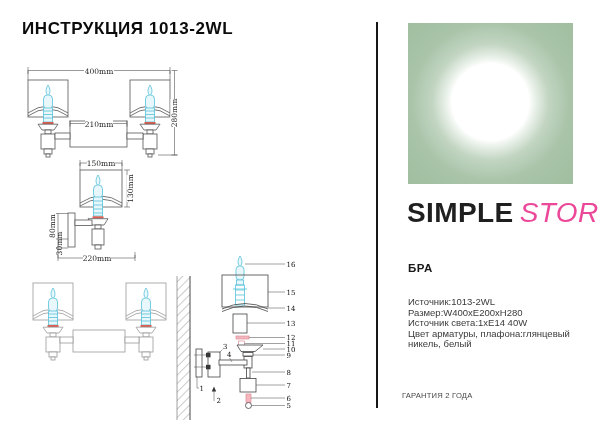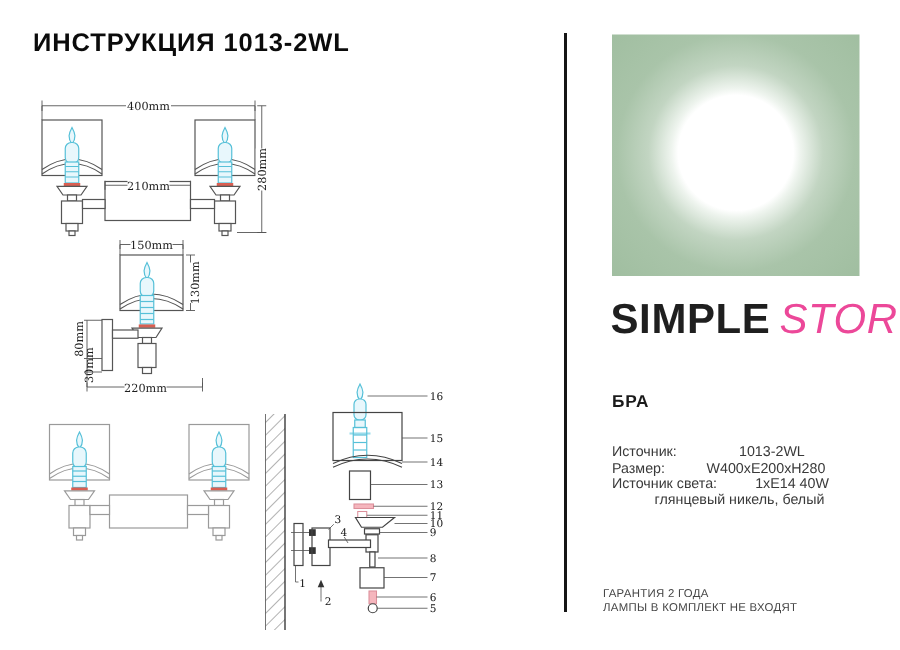--- a/index.html
+++ b/index.html
@@ -29,21 +29,21 @@
   .brand{position:absolute;left:407px;top:197px;width:168px;display:flex;gap:6px;
          font-size:28px;color:#1f1f1f;letter-spacing:.4px;white-space:nowrap;}
   .brand .w1{font-weight:bold;}
   .brand .w2{font-weight:normal;color:#ec4899;font-style:italic;}
   .category{position:absolute;left:408px;top:262px;font-size:11.5px;font-weight:bold;
             letter-spacing:.5px;color:#1a1a1a;}
   .specs{position:absolute;left:408px;top:297px;width:170px;font-size:9.5px;
          line-height:10.6px;color:#3a3a3a;}
   .spec-row{overflow:hidden;}
   .spec-label{float:left;white-space:nowrap;}
-  .spec-value{display:block;text-align:center;}
+  .spec-value{display:block;text-align:left;}
   .footer{position:absolute;left:402px;top:391px;width:182px;text-align:left;
           font-size:7.6px;line-height:9px;color:#474747;letter-spacing:.2px;}
 </style>
 </head>
 <body>
 
 <div class="page">
 
   <div class="title">ИНСТРУКЦИЯ 1013-2WL</div>
 
@@ -273,22 +273,22 @@
     </div>
     <div class="spec-row">
       <span class="spec-label">Размер:</span>
       <span class="spec-value">W400xE200xH280</span>
     </div>
     <div class="spec-row">
       <span class="spec-label">Источник света:</span>
       <span class="spec-value">1xE14 40W</span>
     </div>
     <div class="spec-row">
+      <span class="spec-label">Цвет арматуры, плафона:</span>
       <span class="spec-value">глянцевый никель, белый</span>
     </div>
   </div>
 
   <div class="footer">
     <div>ГАРАНТИЯ 2 ГОДА</div>
-    <div>ЛАМПЫ В КОМПЛЕКТ НЕ ВХОДЯТ</div>
   </div>
 
 </div>
 
 </body></html>

